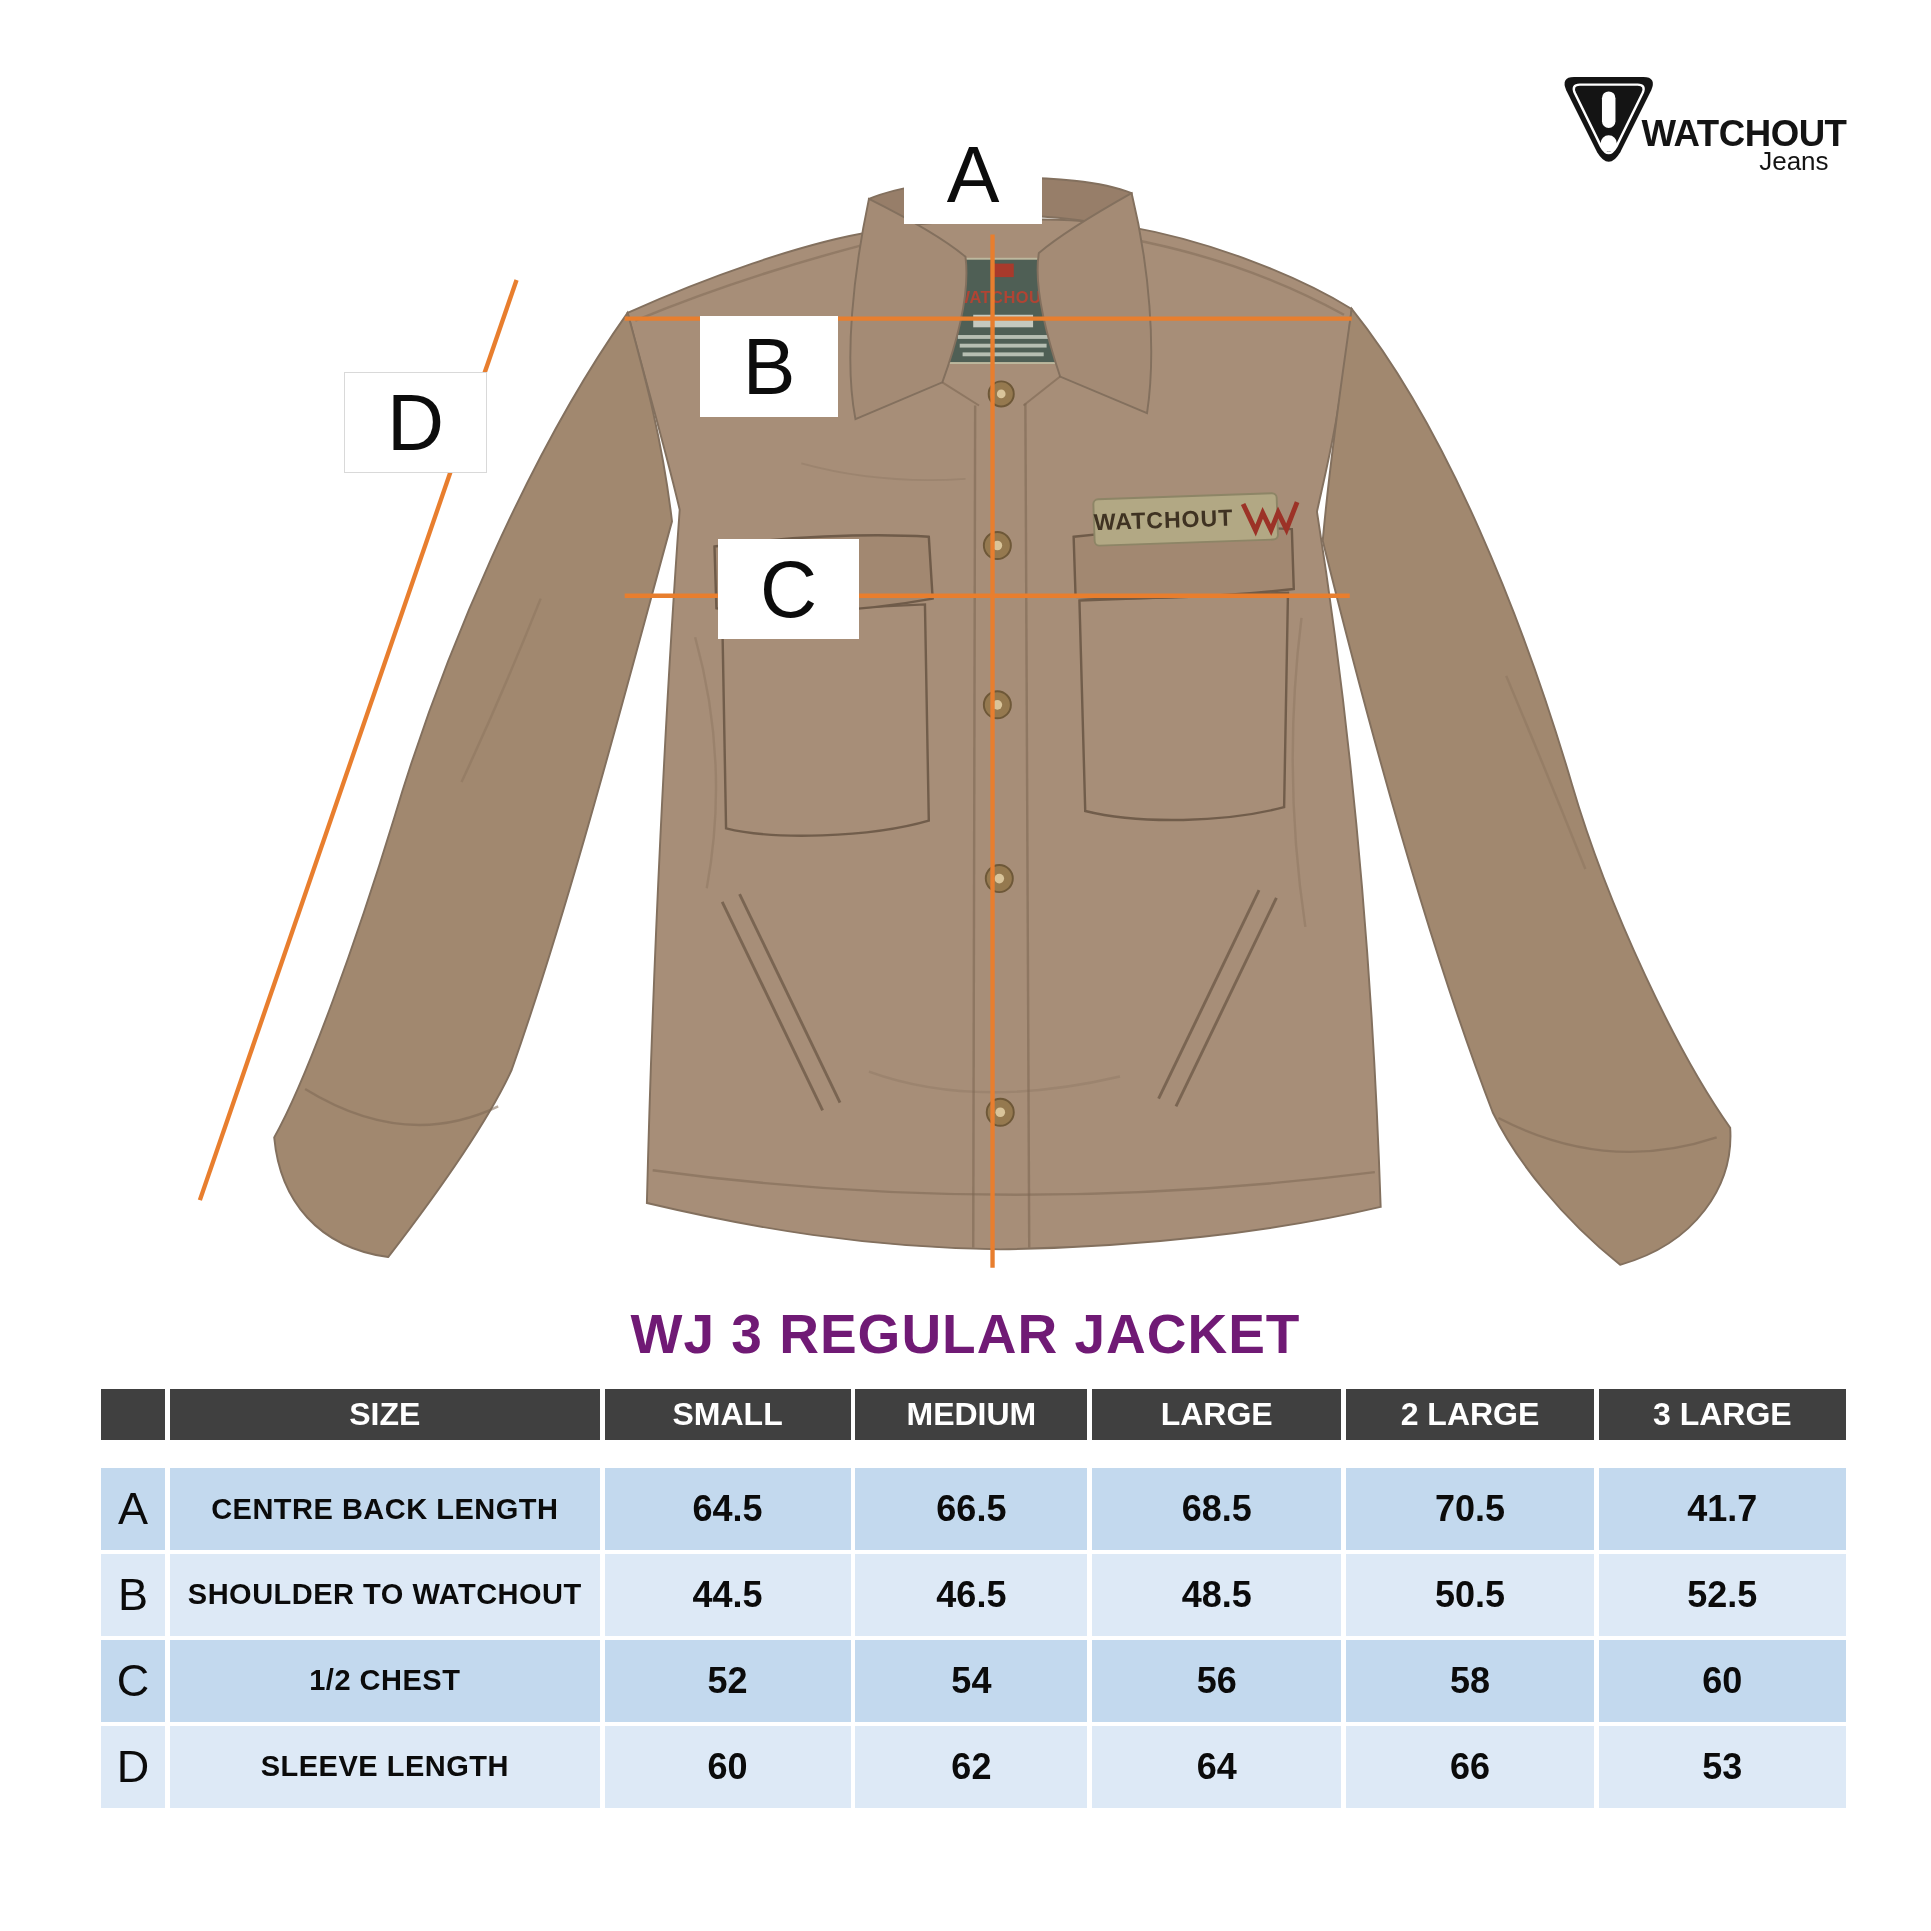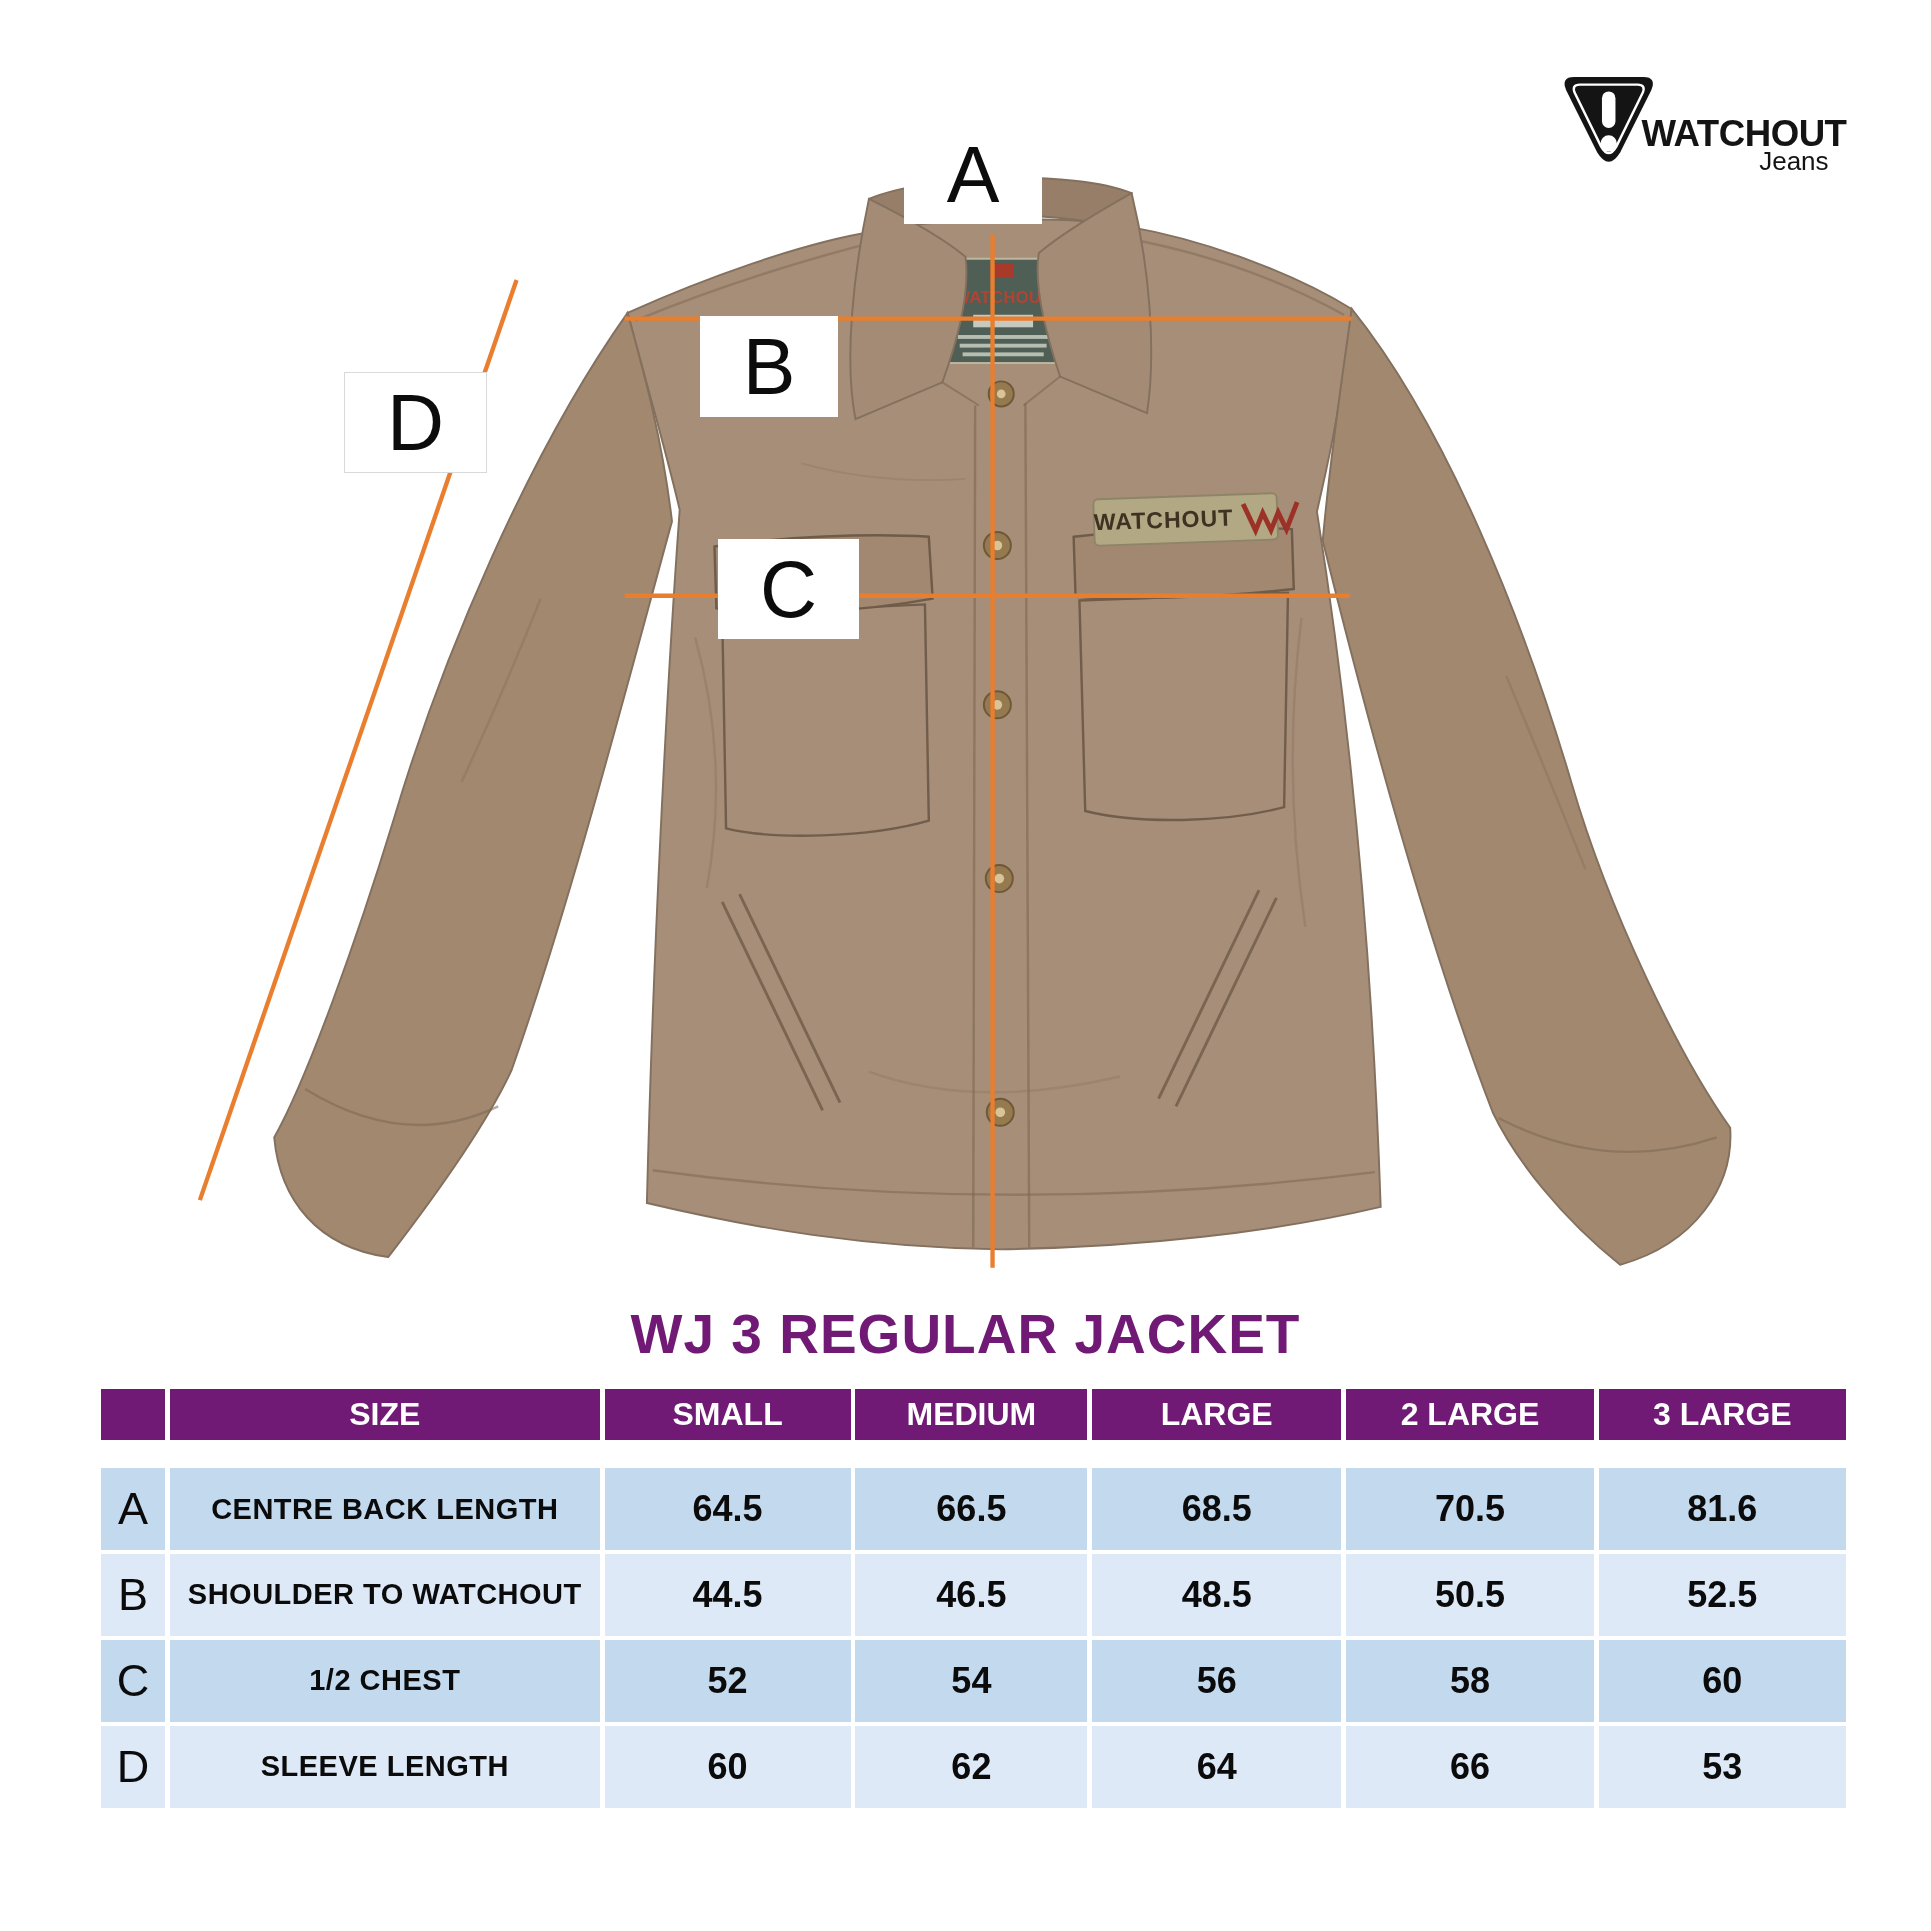--- a/index.html
+++ b/index.html
@@ -29,21 +29,21 @@
 
   
   .size-table { position:absolute; left:101px; top:1389px; width:1745px; }
   .trow {
     display:grid;
     grid-template-columns:64px 430px 246px 232px 249px 248px 247px;
     column-gap:4.8px;
   }
   .t-head { height:51px; margin-bottom:28px; }
   .t-head .cell {
-    background:#701a75; color:#ffffff; font-weight:bold; font-size:32px;
+    background:#404040; color:#ffffff; font-weight:bold; font-size:32px;
     display:flex; align-items:center; justify-content:center;
   }
   .t-body { height:82px; margin-bottom:3.9px; }
   .t-body .cell { display:flex; align-items:center; justify-content:center; color:#0b0b0b; }
   .row-dark .cell  { background:#C3D9EE; }
   .row-light .cell { background:#DDE9F6; }
   .cell.key   { font-size:45px; font-weight:400; }
   .cell.label { font-size:29px; font-weight:bold; letter-spacing:0.5px; }
   .cell.val   { font-size:36px; font-weight:bold; }
 </style>
@@ -190,21 +190,21 @@
       <div class="cell">3 LARGE</div>
     </div>
 
     <div class="trow t-body row-dark">
       <div class="cell key">A</div>
       <div class="cell label">CENTRE BACK LENGTH</div>
       <div class="cell val">64.5</div>
       <div class="cell val">66.5</div>
       <div class="cell val">68.5</div>
       <div class="cell val">70.5</div>
-      <div class="cell val">81.6</div>
+      <div class="cell val">41.7</div>
     </div>
 
     <div class="trow t-body row-light">
       <div class="cell key">B</div>
       <div class="cell label">SHOULDER TO WATCHOUT</div>
       <div class="cell val">44.5</div>
       <div class="cell val">46.5</div>
       <div class="cell val">48.5</div>
       <div class="cell val">50.5</div>
       <div class="cell val">52.5</div>

